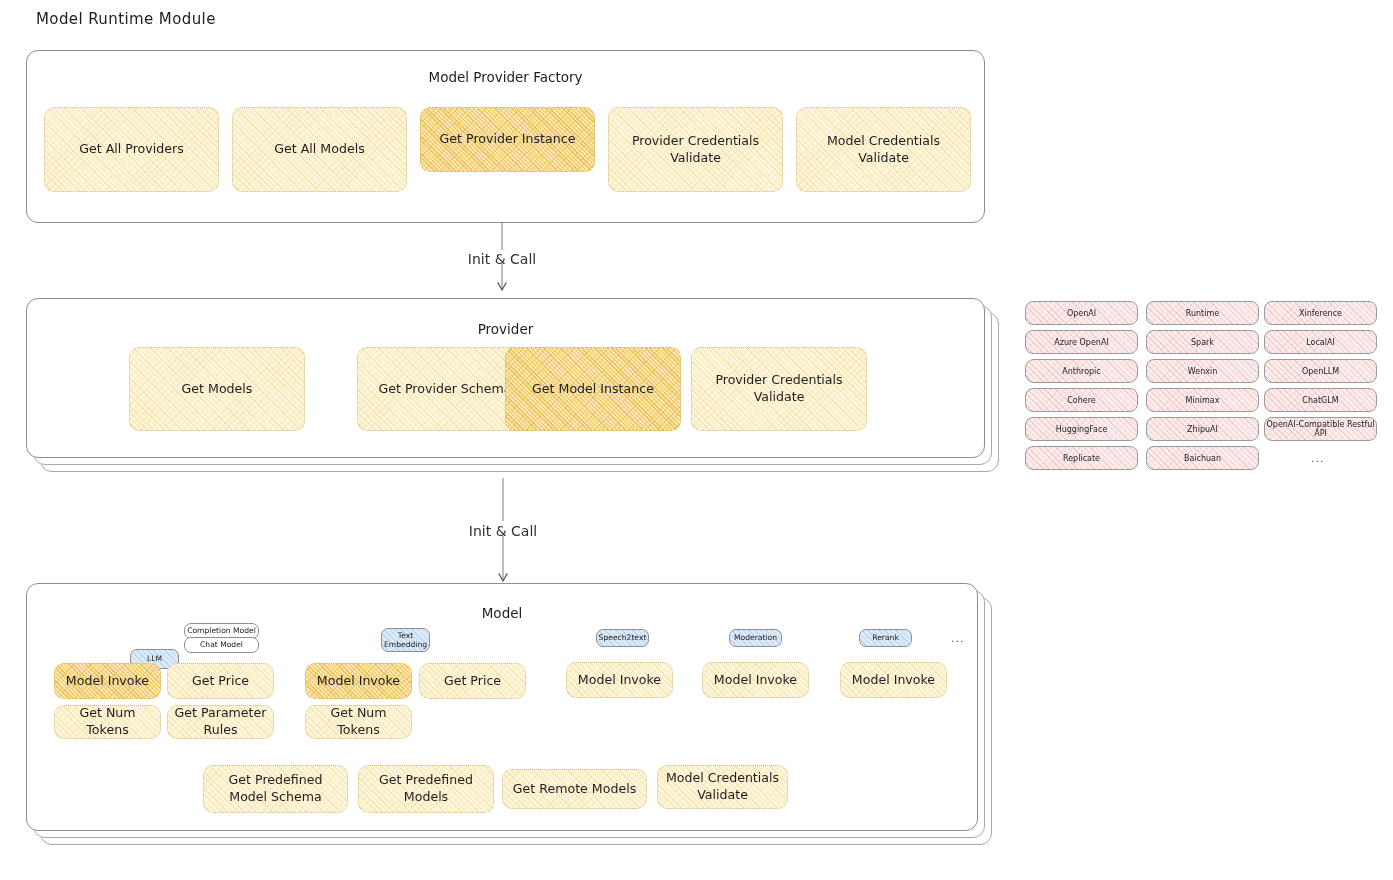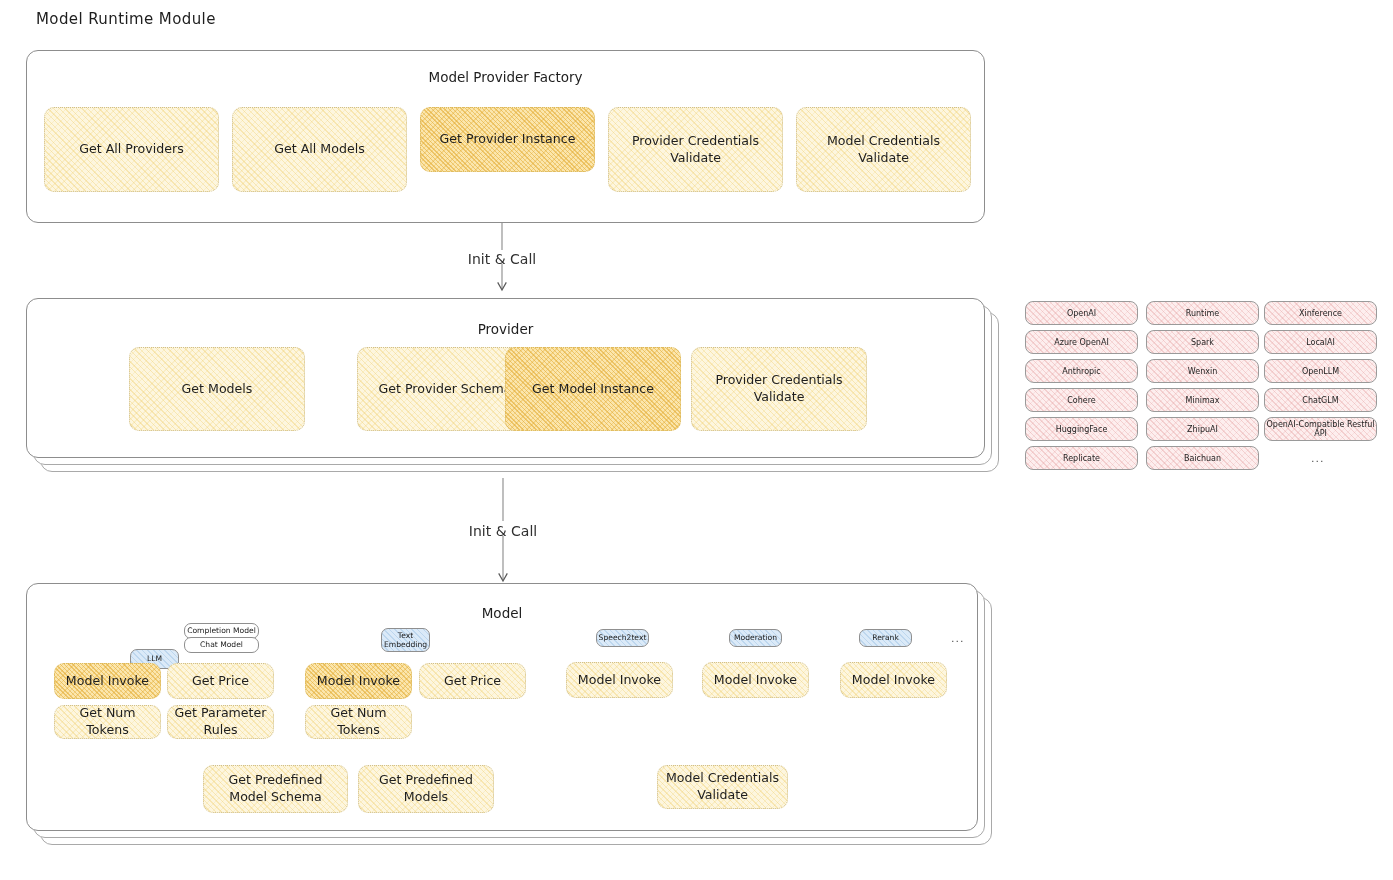--- a/index.html
+++ b/index.html
@@ -189,15 +189,16 @@
   <div class="bbadge" style="left:729px;top:629px;width:53px;height:18px;">Moderation</div>
   <div class="ynode" style="left:702px;top:662px;width:107px;height:36px;">Model Invoke</div>
 
   <div class="bbadge" style="left:859px;top:629px;width:53px;height:18px;">Rerank</div>
   <div class="ynode" style="left:840px;top:662px;width:107px;height:36px;">Model Invoke</div>
 
   <div class="ellipsis" style="left:951px;top:632px;">...</div>
 
   <div class="ynode" style="left:203px;top:765px;width:145px;height:48px;">Get Predefined Model Schema</div>
   <div class="ynode" style="left:358px;top:765px;width:136px;height:48px;">Get Predefined Models</div>
+  <div class="ynode" style="left:502px;top:769px;width:145px;height:40px;">Get Remote Models</div>
   <div class="ynode" style="left:657px;top:765px;width:131px;height:44px;">Model Credentials Validate</div>
 
 </div>
 
 </body></html>

